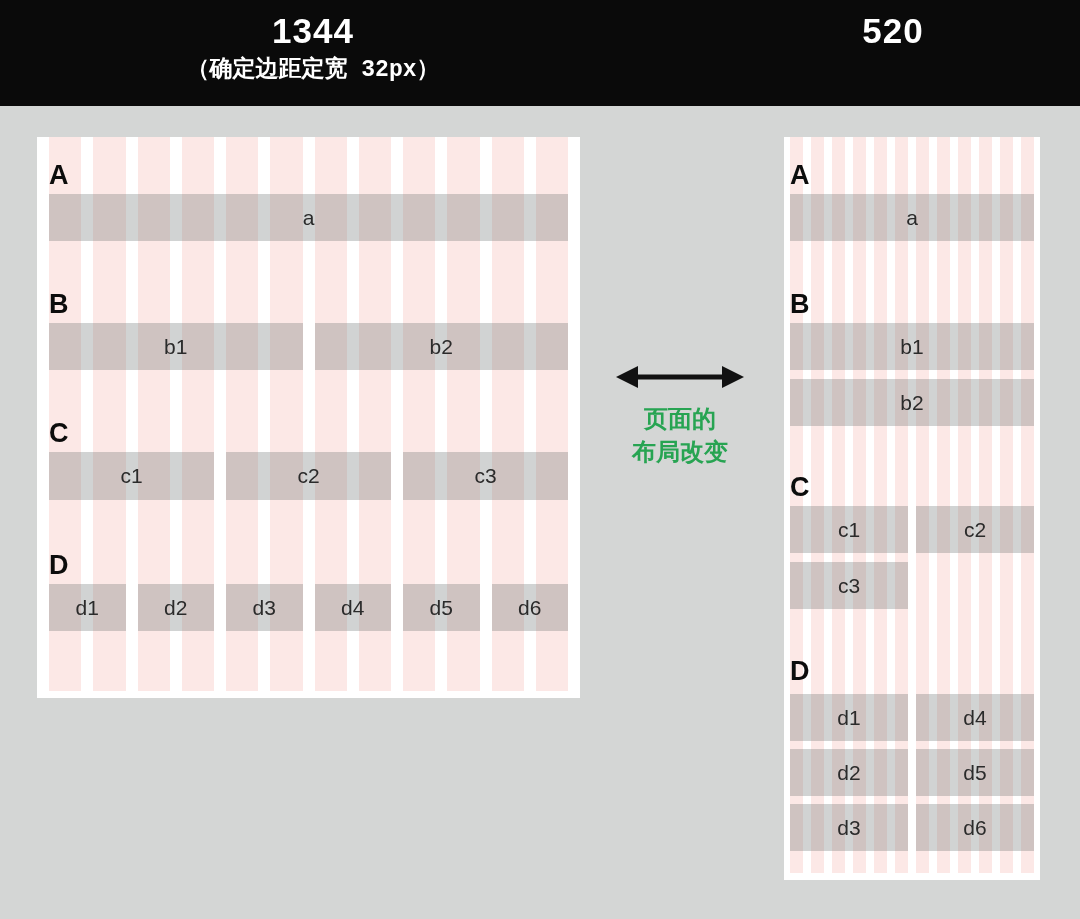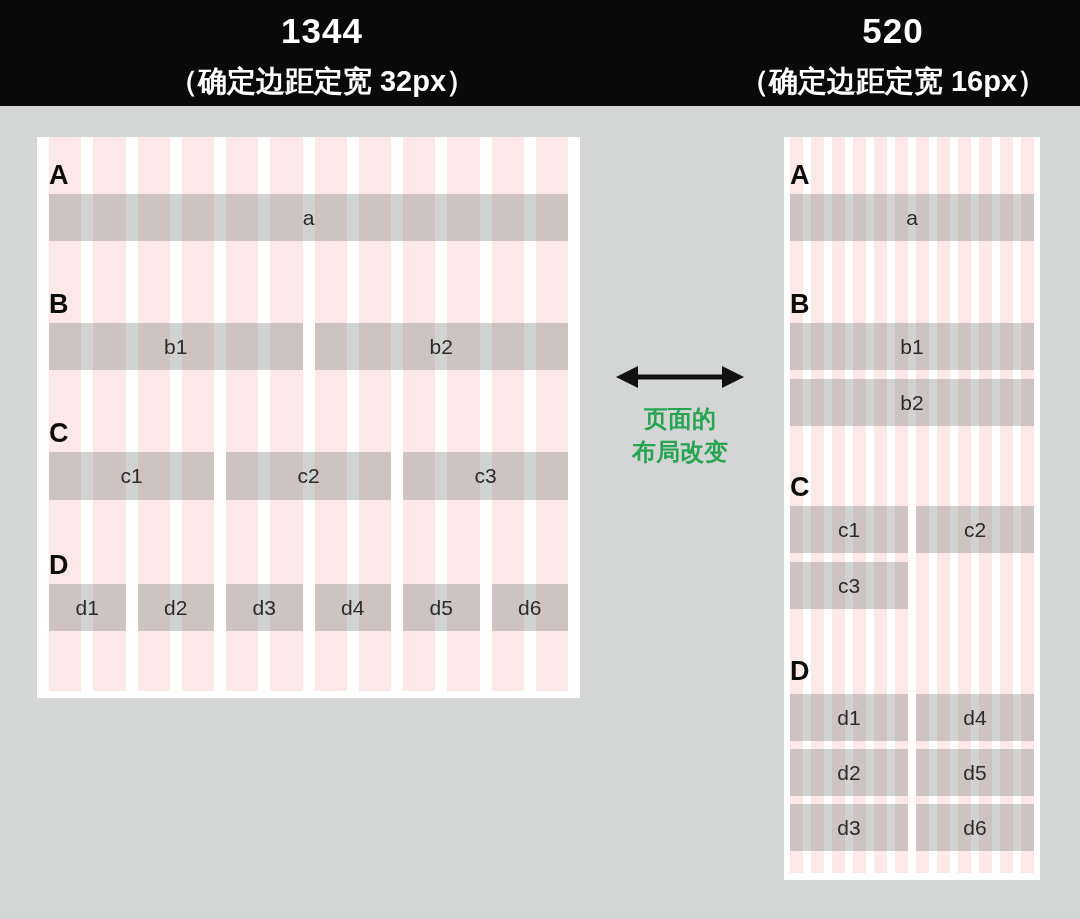--- a/index.html
+++ b/index.html
@@ -9,22 +9,22 @@
     background:var(--page-bg,#d4d6d5);
     position:relative; overflow:hidden;
   }
   
   .header {
     position:absolute; left:0; top:0; width:1080px; height:106px;
     background:var(--header-bg,#0a0a0a); color:#fff;
   }
   .title-block { position:absolute; top:10px; text-align:center; }
   .title-block .big   { font-size:35px; font-weight:700; line-height:42px; letter-spacing:1px; }
-  .title-block .small { font-size:29px; font-weight:700; line-height:32px; margin-top:13px; }
-  .title-left  { left:77px;  width:490px; }
+  .title-block .small { font-size:23px; font-weight:700; line-height:32px; margin-top:2px;font-family:Liberation Mono, monospace; }
+  .title-left  { left:68px;  width:490px; }
   .title-right { left:713px; width:360px; }
 
   
   .panel {
     position:absolute; background:var(--panel-bg,#ffffff);
   }
   .panel-left  { left:37px;  top:137px; width:543px; height:561px; }
   .panel-right { left:784px; top:137px; width:256px; height:743px; }
 
   .stripes { position:absolute; left:0; right:0; top:0; bottom:7px; display:flex; }
@@ -77,21 +77,20 @@
 
 <div>
 
   <div class="header">
     <div class="title-block title-left">
       <div class="big">1344</div>
       <div class="small">（确定边距定宽 32px）</div>
     </div>
     <div class="title-block title-right">
       <div class="big">520</div>
-      <div class="small">（确定边距定宽 16px）</div>
     </div>
   </div>
 
   <div class="panel panel-left">
     <div class="stripes">
         <div></div>
         <div></div>
         <div></div>
         <div></div>
         <div></div>

